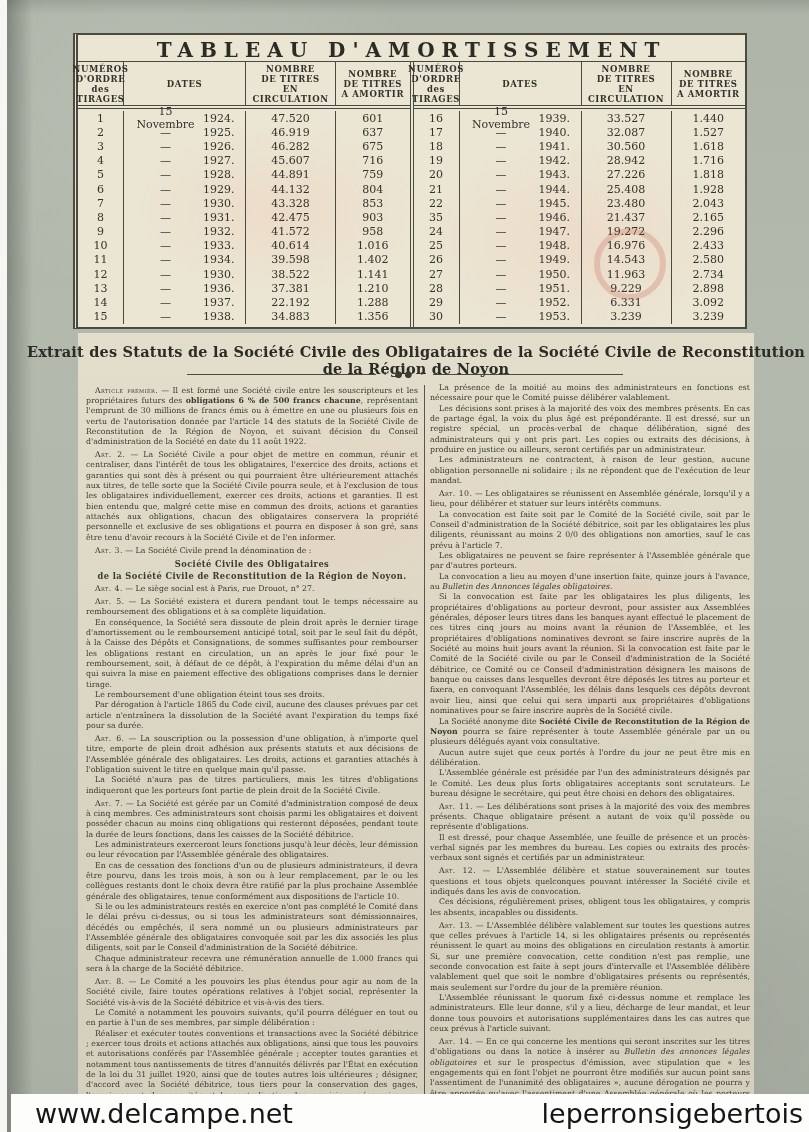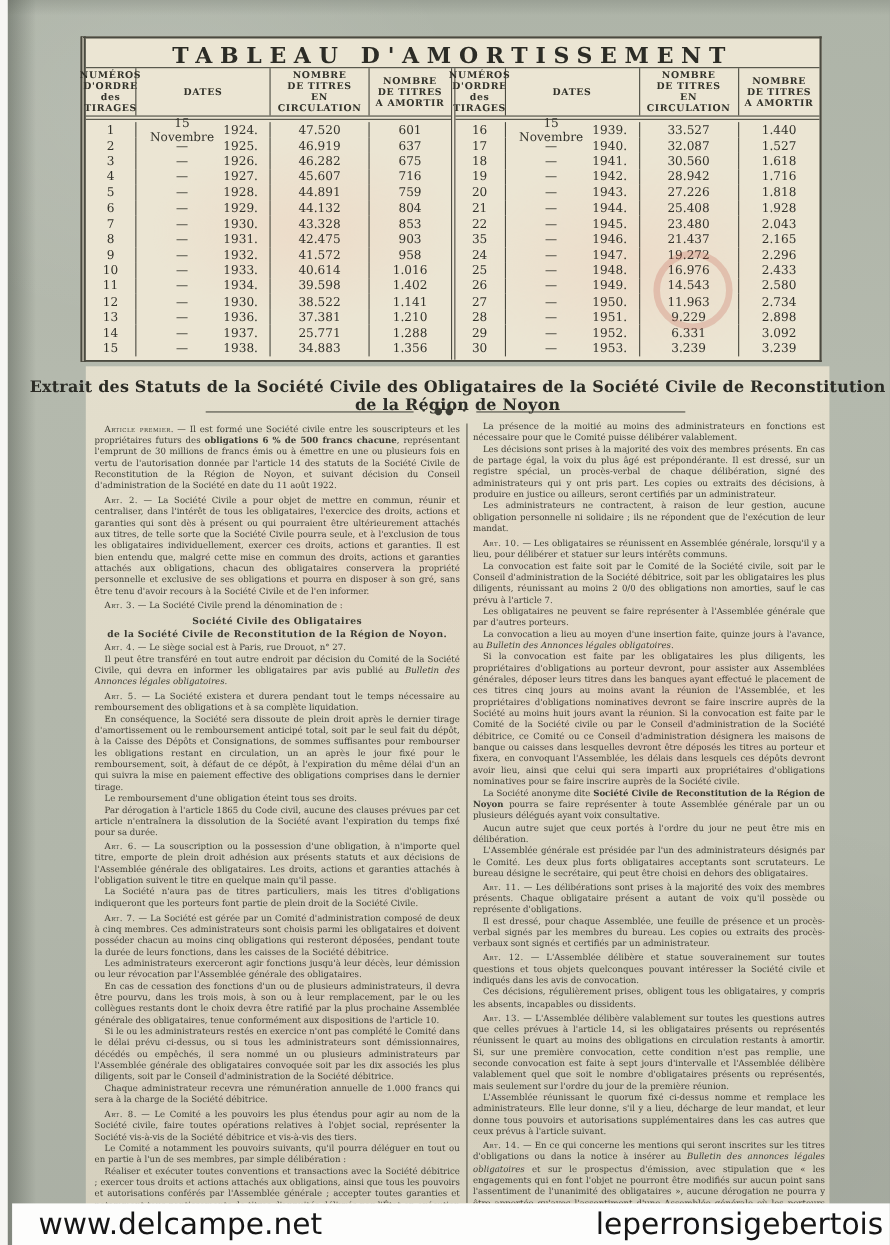--- a/index.html
+++ b/index.html
@@ -248,21 +248,21 @@
               <div class="c w-c">37.381</div>
               <div class="c w-a">1.210</div>
             </div>
 
             <div class="t-row">
               <div class="c w-n">14</div>
               <div class="c d w-d">
                 <span class="dl">—</span>
                 <span class="dy">1937.</span>
               </div>
-              <div class="c w-c">25.771</div>
+              <div class="c w-c">22.192</div>
               <div class="c w-a">1.288</div>
             </div>
 
             <div class="t-row">
               <div class="c w-n">15</div>
               <div class="c d w-d">
                 <span class="dl">—</span>
                 <span class="dy">1938.</span>
               </div>
               <div class="c w-c">34.883</div>
@@ -455,37 +455,36 @@
         <p class="para art"><span class="lbl">Art. 2.</span> — La Société Civile a pour objet de mettre en commun, réunir et centraliser, dans l'intérêt de tous les obligataires, l'exercice des droits, actions et garanties qui sont dès à présent ou qui pourraient être ultérieurement attachés aux titres, de telle sorte que la Société Civile pourra seule, et à l'exclusion de tous les obligataires individuellement, exercer ces droits, actions et garanties. Il est bien entendu que, malgré cette mise en commun des droits, actions et garanties attachés aux obligations, chacun des obligataires conservera la propriété personnelle et exclusive de ses obligations et pourra en disposer à son gré, sans être tenu d'avoir recours à la Société Civile et de l'en informer.</p>
 
         <p class="para art"><span class="lbl">Art. 3.</span> — La Société Civile prend la dénomination de :</p>
 
         <p class="para cb">Société Civile des Obligataires</p>
 
         <p class="para cb">de la Société Civile de Reconstitution de la Région de Noyon.</p>
 
         <p class="para art"><span class="lbl">Art. 4.</span> — Le siège social est à Paris, rue Drouot, n° 27.</p>
 
-        <p class="para">Il peut être transféré en tout autre endroit par décision du Comité de la Société Civile, qui devra en informer les obligataires par avis publié au <i>Bulletin des Annonces légales obligatoires</i>.</p>
 
         <p class="para art"><span class="lbl">Art. 5.</span> — La Société existera et durera pendant tout le temps nécessaire au remboursement des obligations et à sa complète liquidation.</p>
 
         <p class="para">En conséquence, la Société sera dissoute de plein droit après le dernier tirage d'amortissement ou le remboursement anticipé total, soit par le seul fait du dépôt, à la Caisse des Dépôts et Consignations, de sommes suffisantes pour rembourser les obligations restant en circulation, un an après le jour fixé pour le remboursement, soit, à défaut de ce dépôt, à l'expiration du même délai d'un an qui suivra la mise en paiement effective des obligations comprises dans le dernier tirage.</p>
 
         <p class="para">Le remboursement d'une obligation éteint tous ses droits.</p>
 
         <p class="para">Par dérogation à l'article 1865 du Code civil, aucune des clauses prévues par cet article n'entraînera la dissolution de la Société avant l'expiration du temps fixé pour sa durée.</p>
 
         <p class="para art"><span class="lbl">Art. 6.</span> — La souscription ou la possession d'une obligation, à n'importe quel titre, emporte de plein droit adhésion aux présents statuts et aux décisions de l'Assemblée générale des obligataires. Les droits, actions et garanties attachés à l'obligation suivent le titre en quelque main qu'il passe.</p>
 
         <p class="para">La Société n'aura pas de titres particuliers, mais les titres d'obligations indiqueront que les porteurs font partie de plein droit de la Société Civile.</p>
 
         <p class="para art"><span class="lbl">Art. 7.</span> — La Société est gérée par un Comité d'administration composé de deux à cinq membres. Ces administrateurs sont choisis parmi les obligataires et doivent posséder chacun au moins cinq obligations qui resteront déposées, pendant toute la durée de leurs fonctions, dans les caisses de la Société débitrice.</p>
 
-        <p class="para">Les administrateurs exerceront agir fonctions jusqu'à leur décès, leur démission ou leur révocation par l'Assemblée générale des obligataires.</p>
+        <p class="para">Les administrateurs exerceront leurs fonctions jusqu'à leur décès, leur démission ou leur révocation par l'Assemblée générale des obligataires.</p>
 
         <p class="para">En cas de cessation des fonctions d'un ou de plusieurs administrateurs, il devra être pourvu, dans les trois mois, à son ou à leur remplacement, par le ou les collègues restants dont le choix devra être ratifié par la plus prochaine Assemblée générale des obligataires, tenue conformément aux dispositions de l'article 10.</p>
 
         <p class="para">Si le ou les administrateurs restés en exercice n'ont pas complété le Comité dans le délai prévu ci-dessus, ou si tous les administrateurs sont démissionnaires, décédés ou empêchés, il sera nommé un ou plusieurs administrateurs par l'Assemblée générale des obligataires convoquée soit par les dix associés les plus diligents, soit par le Conseil d'administration de la Société débitrice.</p>
 
         <p class="para">Chaque administrateur recevra une rémunération annuelle de 1.000 francs qui sera à la charge de la Société débitrice.</p>
 
         <p class="para art"><span class="lbl">Art. 8.</span> — Le Comité a les pouvoirs les plus étendus pour agir au nom de la Société civile, faire toutes opérations relatives à l'objet social, représenter la Société vis-à-vis de la Société débitrice et vis-à-vis des tiers.</p>
 
         <p class="para">Le Comité a notamment les pouvoirs suivants, qu'il pourra déléguer en tout ou en partie à l'un de ses membres, par simple délibération :</p>

